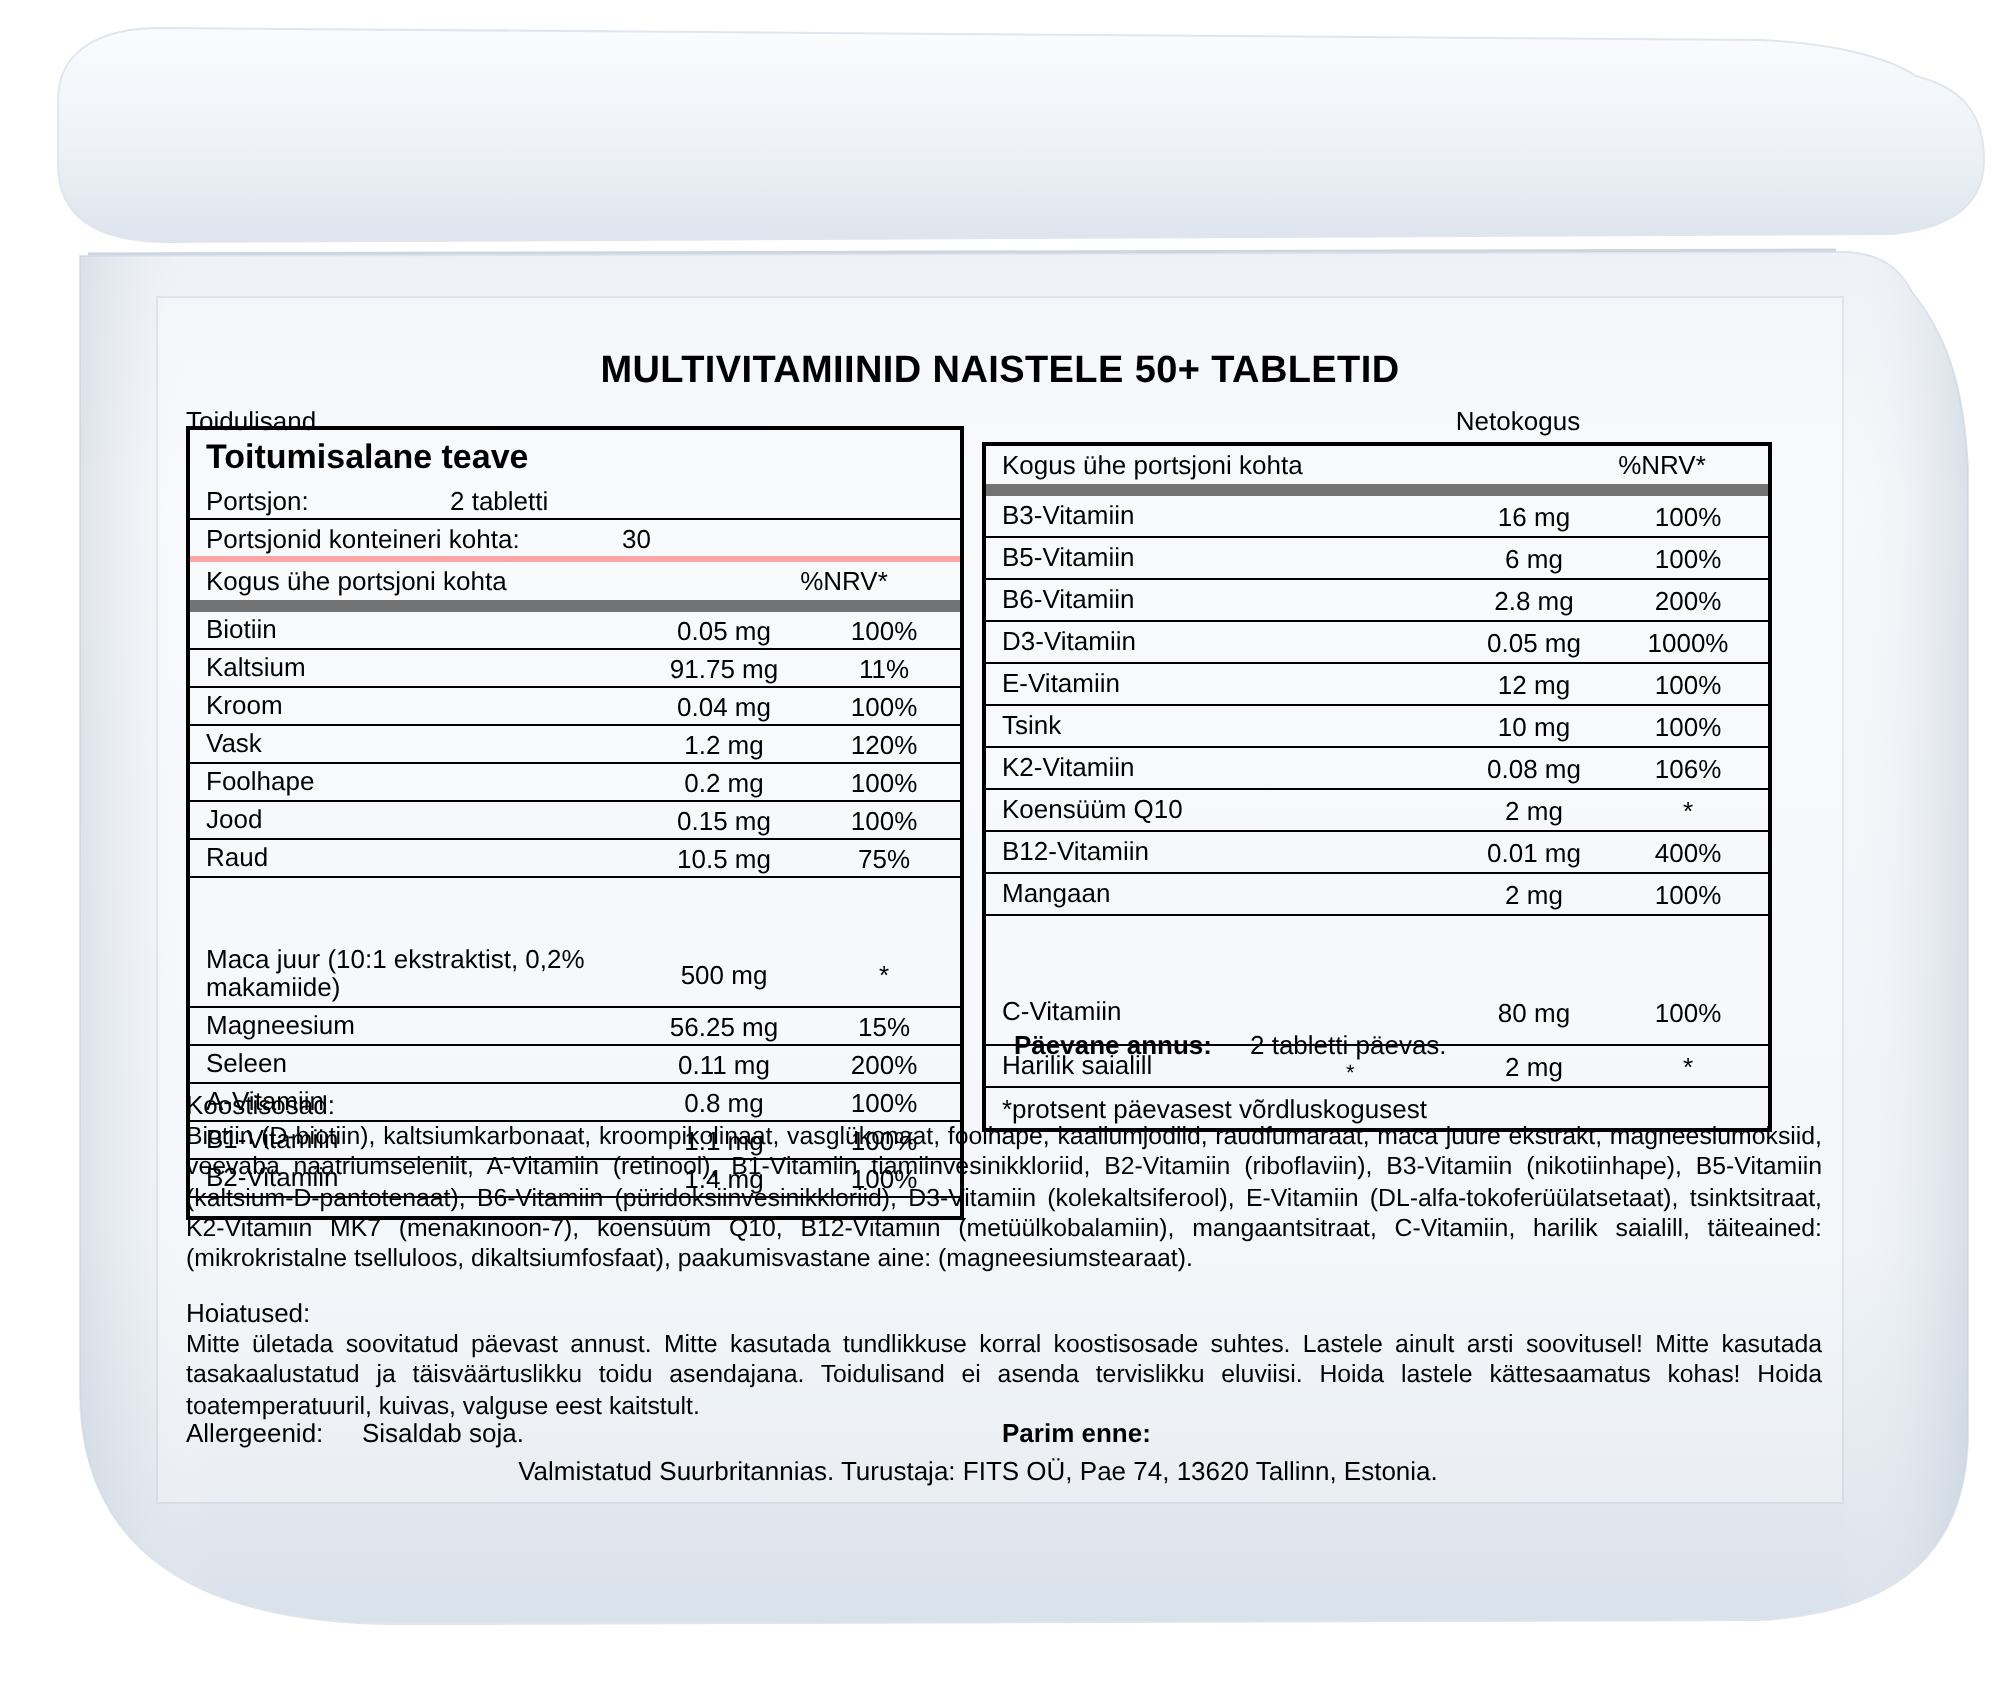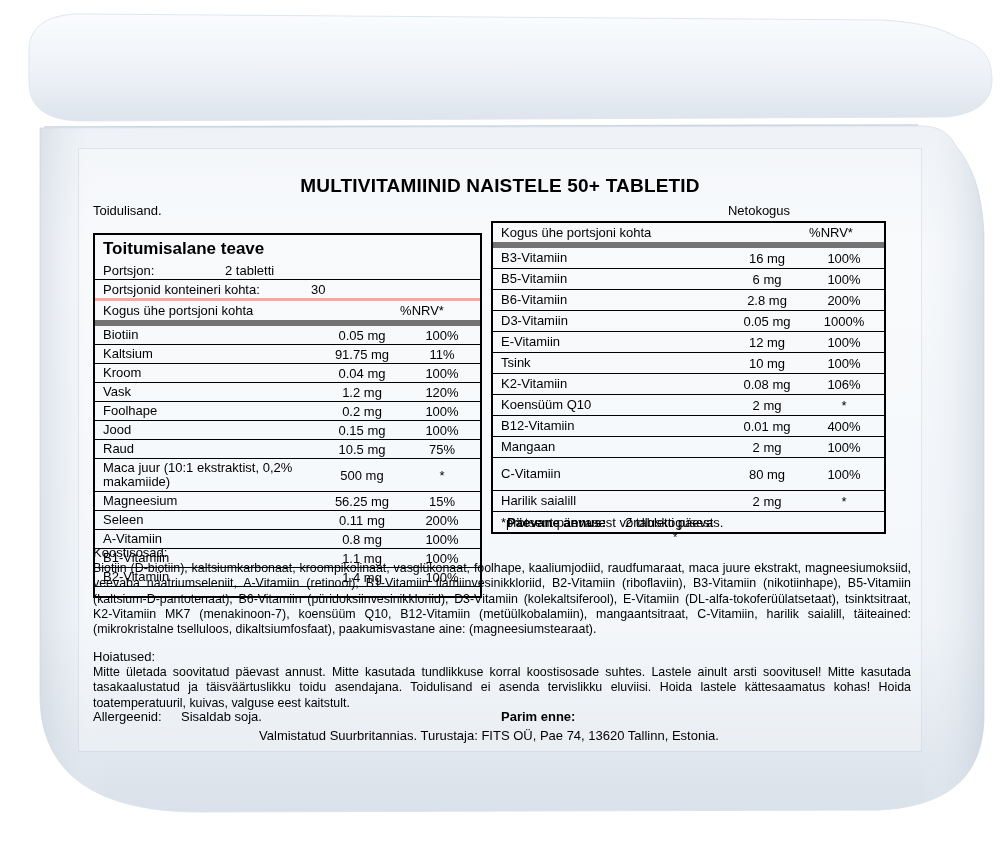--- a/index.html
+++ b/index.html
@@ -18,42 +18,42 @@
     box-sizing:border-box;
   }
   .title{
     position:absolute;top:26px;left:0;width:100%;text-align:center;
     font-weight:bold;font-size:19px;letter-spacing:0.2px;
   }
   .toidulisand{position:absolute;left:14px;top:54px;font-size:13px;}
   .netokogus{position:absolute;left:600px;top:54px;width:160px;text-align:center;font-size:13px;}
   
   .facts{position:absolute;border:2px solid #000;box-sizing:border-box;background:transparent;}
-  .facts-left{left:14px;top:84px;width:389px;}
+  .facts-left{left:14px;top:64px;width:389px;}
   .facts-right{left:412px;top:72px;width:395px;}
   .lt-title{font-weight:bold;font-size:17px;line-height:23px;padding:2px 8px 1px;}
   .meta-row{display:flex;align-items:center;padding:0 8px;font-size:13px;min-height:18px;}
   .meta-row.serving{border-bottom:1px solid #000;}
   .meta-row.servings{border-bottom:3px solid #fca5a5;}
   .meta-row.serving .label-cell{width:122px;}
   .meta-row.servings .label-cell{width:208px;}
   .col-head{display:flex;align-items:center;padding:0 8px;font-size:13px;min-height:19px;border-bottom:6px solid #737373;}
   .col-head .c-name{flex:1;}
   .col-head .c-nrv{text-align:center;}
   .facts-left  .col-head .c-nrv{width:100px;margin-left:100px;}
   .facts-right .col-head .c-nrv{width:90px; margin-left:90px;}
   .r{display:flex;align-items:center;padding:0 8px;font-size:13px;border-bottom:1.5px solid #000;}
   .facts-left  .r{min-height:18px;}
   .facts-right .r{min-height:20px;}
   .r .c-name{flex:1;padding:1px 4px 1px 0;line-height:14px;}
   .facts-left  .r .c-amount{width:100px;text-align:center;}
   .facts-left  .r .c-nrv{width:60px;text-align:center;}
   .facts-right .r .c-amount{width:90px;text-align:center;}
   .facts-right .r .c-nrv{width:64px;text-align:center;}
-  .r.tall{min-height:32px;}
+  .r.tall{min-height:32px;margin-top:32px;}
   .lt-bottom-pad{height:9px;}
   .rt-footnote{font-weight:normal;font-size:13px;padding:3px 8px 2px;}
   
   .dosage{position:absolute;left:428px;top:366px;display:flex;font-size:13px;}
   .dosage .d-label{font-weight:bold;width:118px;}
   .stray-asterisk{position:absolute;left:594px;top:382px;font-size:11px;}
   .sec-head{position:absolute;left:14px;font-weight:normal;font-size:13px;}
   .sec-text{position:absolute;left:14px;width:818px;font-size:12.4px;line-height:15.3px;text-align:justify;text-justify:inter-word;}
   .h-ingredients{top:396px;}
   .t-ingredients{top:412px;}

